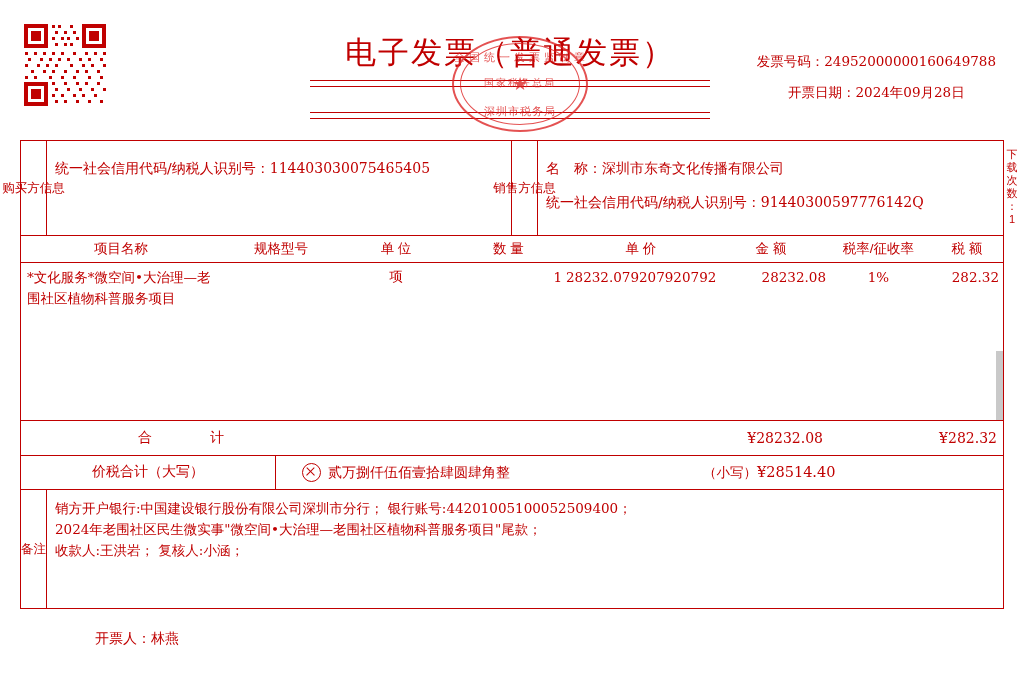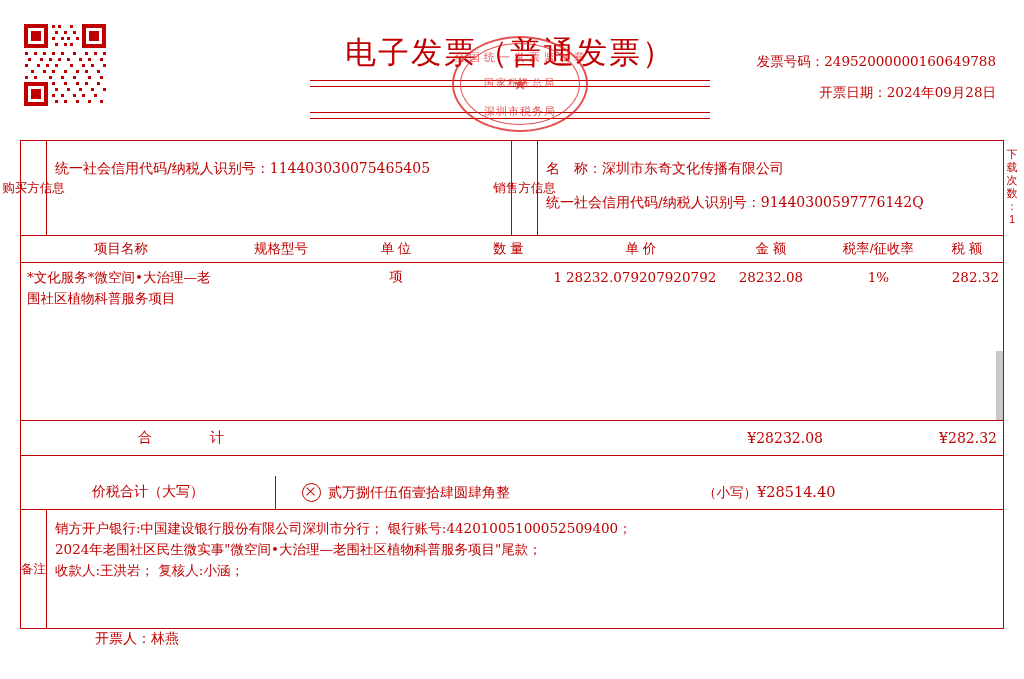--- a/index.html
+++ b/index.html
@@ -95,21 +95,21 @@
     font-size: 18px;
     color: #d22;
     line-height: 1;
   }
 
   
   .meta {
     position: absolute;
     right: 28px;
     top: 46px;
-    text-align: right;
+    text-align: center;
     font-size: 13.5px;
     color: #c00000;
     line-height: 30px;
     white-space: nowrap;
   }
   .meta .row { display: block; }
   .meta .lbl { font-family: "DejaVu Sans", "Liberation Sans", sans-serif; }
   .meta .val { font-family: "DejaVu Serif", "Liberation Serif", serif; }
 
   
@@ -210,21 +210,21 @@
     padding-left: 6px;
     text-align: left;
     font-family: "DejaVu Serif", "Liberation Serif", serif;
     font-size: 13.5px;
     line-height: 21px;
   }
   .i-spec  { width: 120px; text-align: center; }
   .i-unit  { width: 110px; text-align: center; }
   .i-qty   { width: 115px; text-align: right; padding-right: 4px; font-family: "DejaVu Serif", "Liberation Serif", serif; }
   .i-price { width: 150px; text-align: left; font-family: "DejaVu Serif", "Liberation Serif", serif; }
-  .i-amt   { width: 110px; text-align: center; font-family: "DejaVu Serif", "Liberation Serif", serif; }
+  .i-amt   { width: 110px; text-align: right; font-family: "DejaVu Serif", "Liberation Serif", serif; }
   .i-rate  { width: 105px; text-align: center; font-family: "DejaVu Serif", "Liberation Serif", serif; }
   .i-tax   { width: 72px;  text-align: right; padding-right: 4px; font-family: "DejaVu Serif", "Liberation Serif", serif; }
 
   .scrollbar {
     position: absolute;
     right: 0;
     top: 88px;
     width: 7px;
     height: 69px;
     background: #c9c9c9;
@@ -259,21 +259,20 @@
     font-family: "DejaVu Serif", "Liberation Serif", serif;
   }
 
   
   .row-words {
     display: flex;
     height: 33px;
     border-bottom: 1.2px solid #c00000;
     align-items: center;
     font-size: 14px;
-    margin-top: 20px;
   }
   .w-label {
     width: 255px;
     text-align: center;
     border-right: 1.2px solid #c00000;
     box-sizing: border-box;
     height: 100%;
     line-height: 31px;
   }
   .w-cap {

